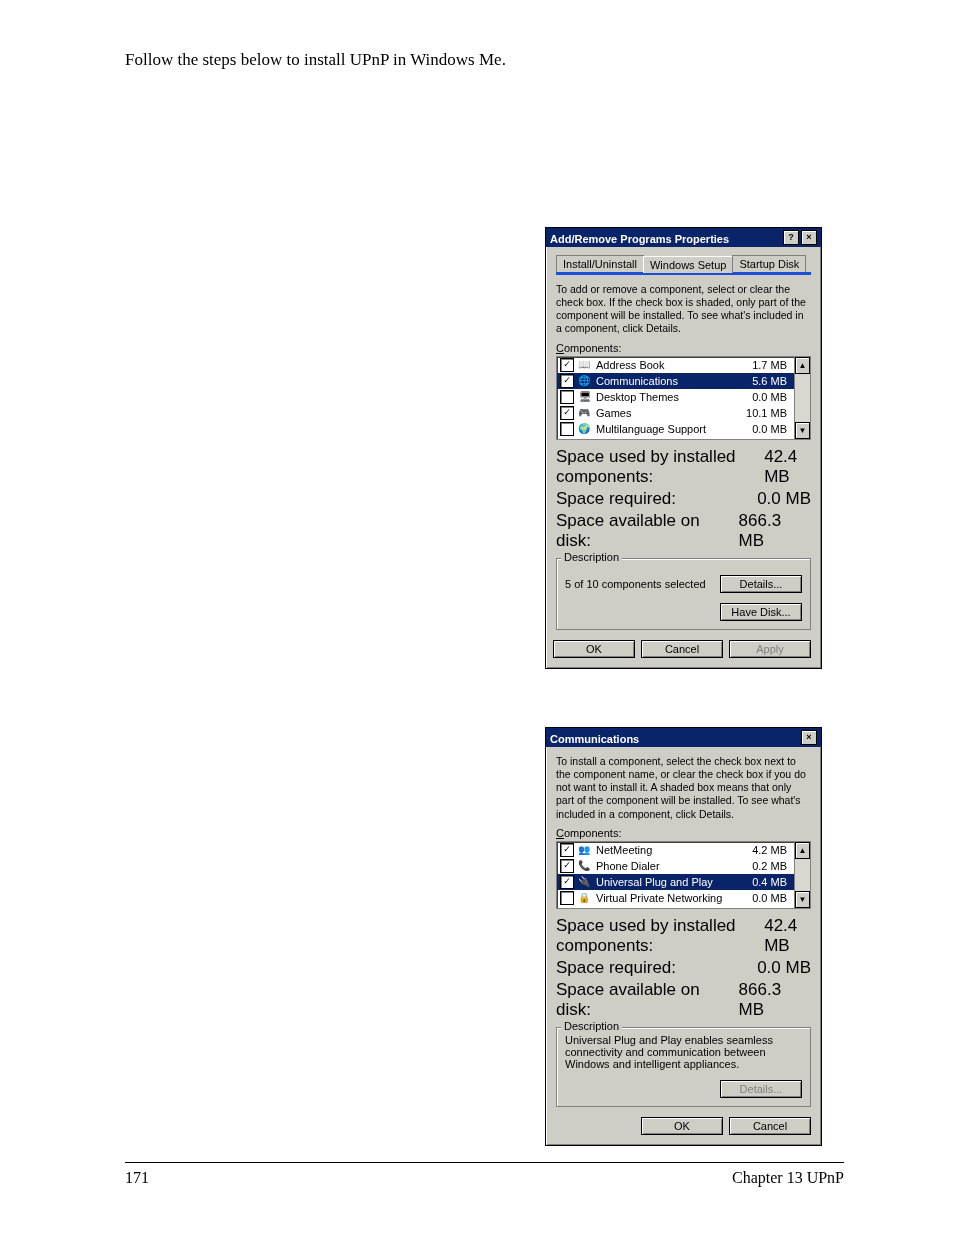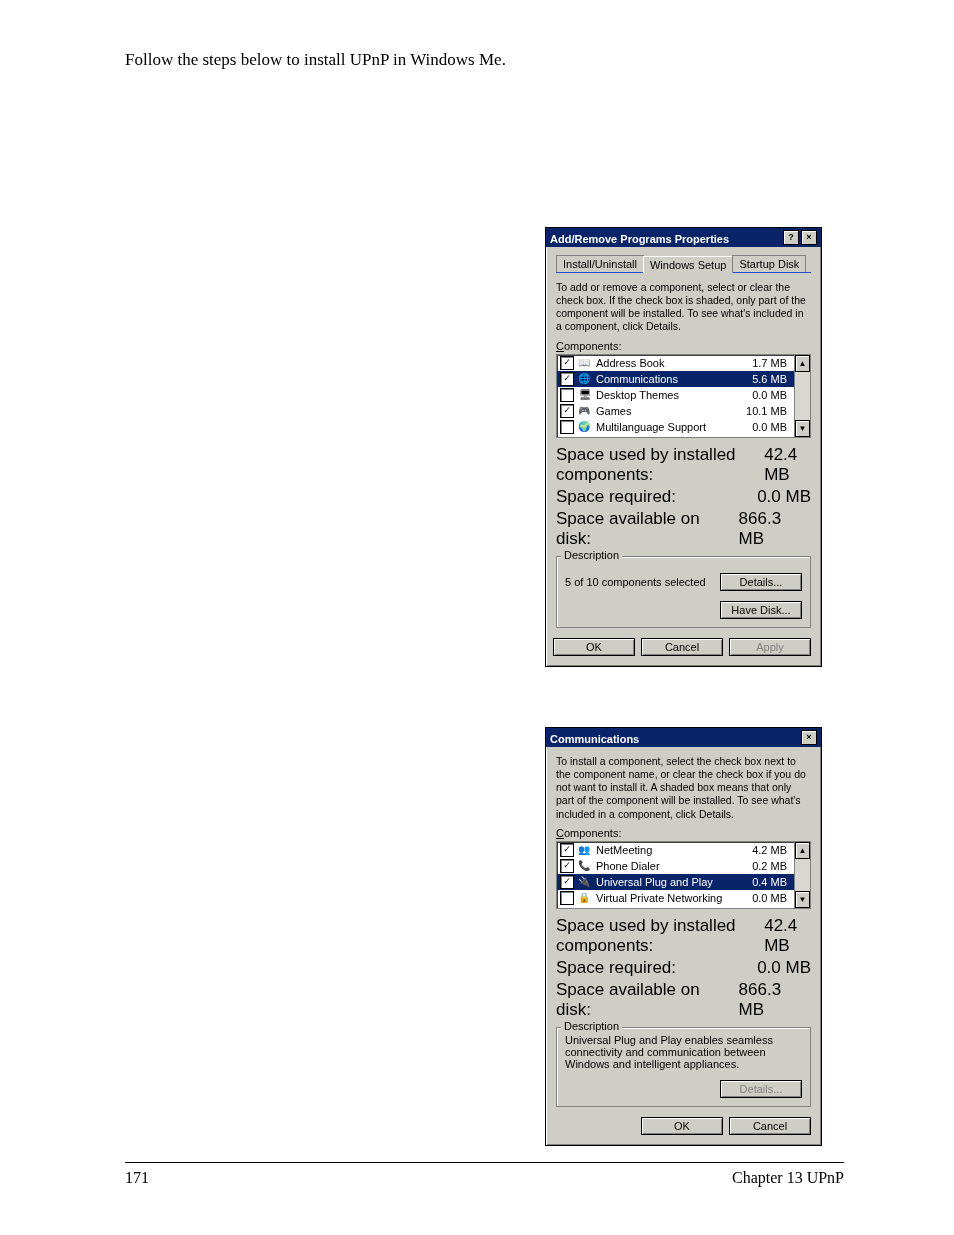--- a/index.html
+++ b/index.html
@@ -8,21 +8,21 @@
 .section-title{font-family:Arial,sans-serif;font-size:24px;font-weight:bold;margin-bottom:28px}
 .body-text{font-size:17px;margin-bottom:56px}
 .footer{position:absolute;left:125px;right:110px;bottom:48px;border-top:1px solid #000;padding-top:6px;font-size:16px;display:flex;justify-content:space-between}
 .win{position:absolute;font-family:Tahoma,Arial,sans-serif;font-size:11px;background:#cecec6;border:1px solid #000;box-shadow:inset 1px 1px 0 #fff,inset -1px -1px 0 #808080}
 .win1{left:545px;top:227px;width:275px}
 .win2{left:545px;top:727px;width:275px}
 .titlebar{background:#0a246a;color:#fff;padding:2px 4px;display:flex;justify-content:space-between;align-items:flex-end;font-weight:bold;font-size:11px}
 .titlebar .ctrls{display:flex;gap:2px}
 .tb-btn{width:14px;height:13px;background:#cecec6;border:1px solid #000;box-shadow:inset 1px 1px 0 #fff;color:#000;font-size:9px;font-weight:bold;display:flex;align-items:center;justify-content:center;line-height:1}
 .inner{padding:8px 10px 10px}
-.tabs{display:flex;border-bottom:1px solid #1d4ed8;margin-bottom:8px;font-size:11px}
+.tabs{display:flex;border-bottom:3px solid #1d4ed8;margin-bottom:8px;font-size:11px}
 .tab{padding:2px 6px;border:1px solid #808080;border-bottom:none;background:#cecec6;margin-right:-1px;position:relative}
 .tab.active{background:#cecec6;top:1px;border-top:1px solid #fff;border-left:1px solid #fff}
 .hint{font-size:10.5px;line-height:1.25;margin-bottom:6px}
 .underline-first::first-letter{text-decoration:underline}
 .listbox{background:#fff;border:1px solid #808080;box-shadow:inset 1px 1px 0 #404040;height:82px;display:flex}
 .list-inner{flex:1;overflow:hidden}
 .sb{width:15px;background:#d8d8d0;border-left:1px solid #808080;display:flex;flex-direction:column;justify-content:space-between}
 .sb-btn{height:15px;background:#cecec6;border:1px solid #000;box-shadow:inset 1px 1px 0 #fff;font-size:8px;display:flex;align-items:center;justify-content:center}
 .row{display:flex;align-items:center;padding:1px 3px;font-size:11px;gap:4px}
 .row.sel{background:#0a246a;color:#fff}

